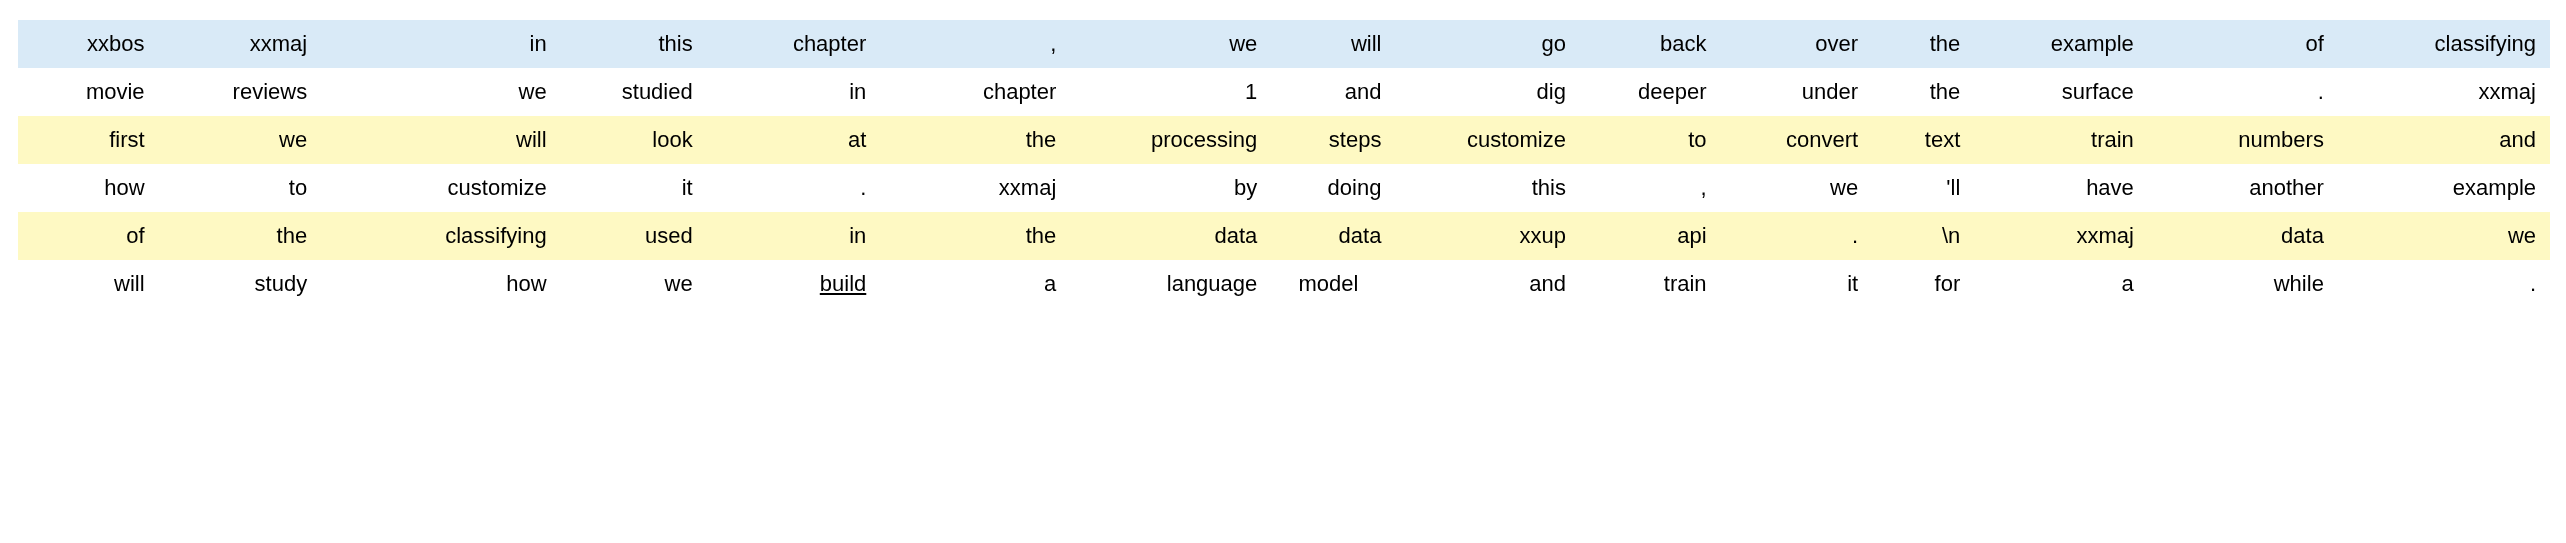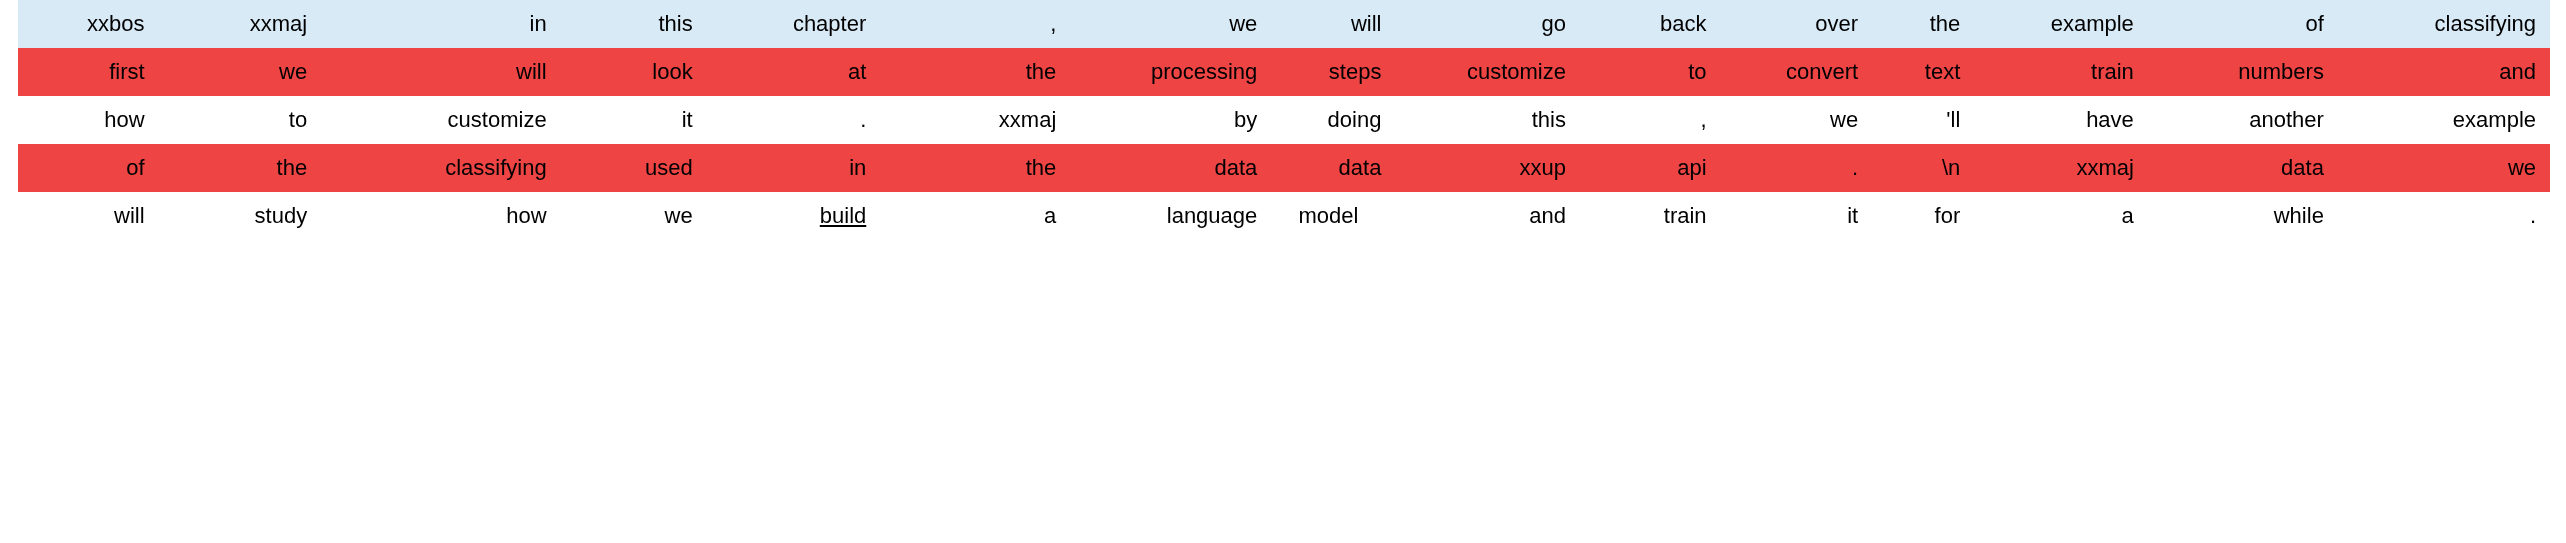--- a/index.html
+++ b/index.html
@@ -11,20 +11,21 @@
     overflow: hidden;
   }
   body {
     font-family: "Liberation Sans", "DejaVu Sans", sans-serif;
   }
   #token-table-wrap {
     position: absolute;
     left: 0;
     top: 0;
     width: 2206px;
+    padding-top: 20px;
     box-sizing: border-box;
   }
   table#token-table {
     border-collapse: collapse;
     border-spacing: 0;
     width: 2532px;
     margin-left: 18px;
     table-layout: fixed;
     border: none;
   }
@@ -38,21 +39,21 @@
     line-height: 48px;
     color: #000000;
     padding: 0 14px 0 4px;
     white-space: nowrap;
     overflow: hidden;
     border: none;
     font-weight: 400;
   }
   tr.row-selected   { background: #d9eaf7; }
   tr.row-plain      { background: #ffffff; }
-  tr.row-striped    { background: #ef4444; }
+  tr.row-striped    { background: #fef9c3; }
 </style>
 </head>
 <body>
 
 <div id="token-table-wrap">
   <table id="token-table">
     <tbody id="token-table-body">
         <tr class="row-selected">
           <td style="width: 110px;">xxbos</td>
           <td style="width: 130px;">xxmaj</td>
@@ -62,20 +63,37 @@
           <td style="width: 155px;">,</td>
           <td style="width: 165px;">we</td>
           <td style="width: 95px;">will</td>
           <td style="width: 150px;">go</td>
           <td style="width: 110px;">back</td>
           <td style="width: 120px;">over</td>
           <td style="width: 75px;">the</td>
           <td style="width: 140px;">example</td>
           <td style="width: 155px;">of</td>
           <td style="width: 175px;">classifying</td>
+        </tr>
+        <tr class="row-plain">
+          <td style="width: 110px;">movie</td>
+          <td style="width: 130px;">reviews</td>
+          <td style="width: 200px;">we</td>
+          <td style="width: 115px;">studied</td>
+          <td style="width: 140px;">in</td>
+          <td style="width: 155px;">chapter</td>
+          <td style="width: 165px;">1</td>
+          <td style="width: 95px;">and</td>
+          <td style="width: 150px;">dig</td>
+          <td style="width: 110px;">deeper</td>
+          <td style="width: 120px;">under</td>
+          <td style="width: 75px;">the</td>
+          <td style="width: 140px;">surface</td>
+          <td style="width: 155px;">.</td>
+          <td style="width: 175px;">xxmaj</td>
         </tr>
         <tr class="row-striped">
           <td style="width: 110px;">first</td>
           <td style="width: 130px;">we</td>
           <td style="width: 200px;">will</td>
           <td style="width: 115px;">look</td>
           <td style="width: 140px;">at</td>
           <td style="width: 155px;">the</td>
           <td style="width: 165px;">processing</td>
           <td style="width: 95px;">steps</td>

